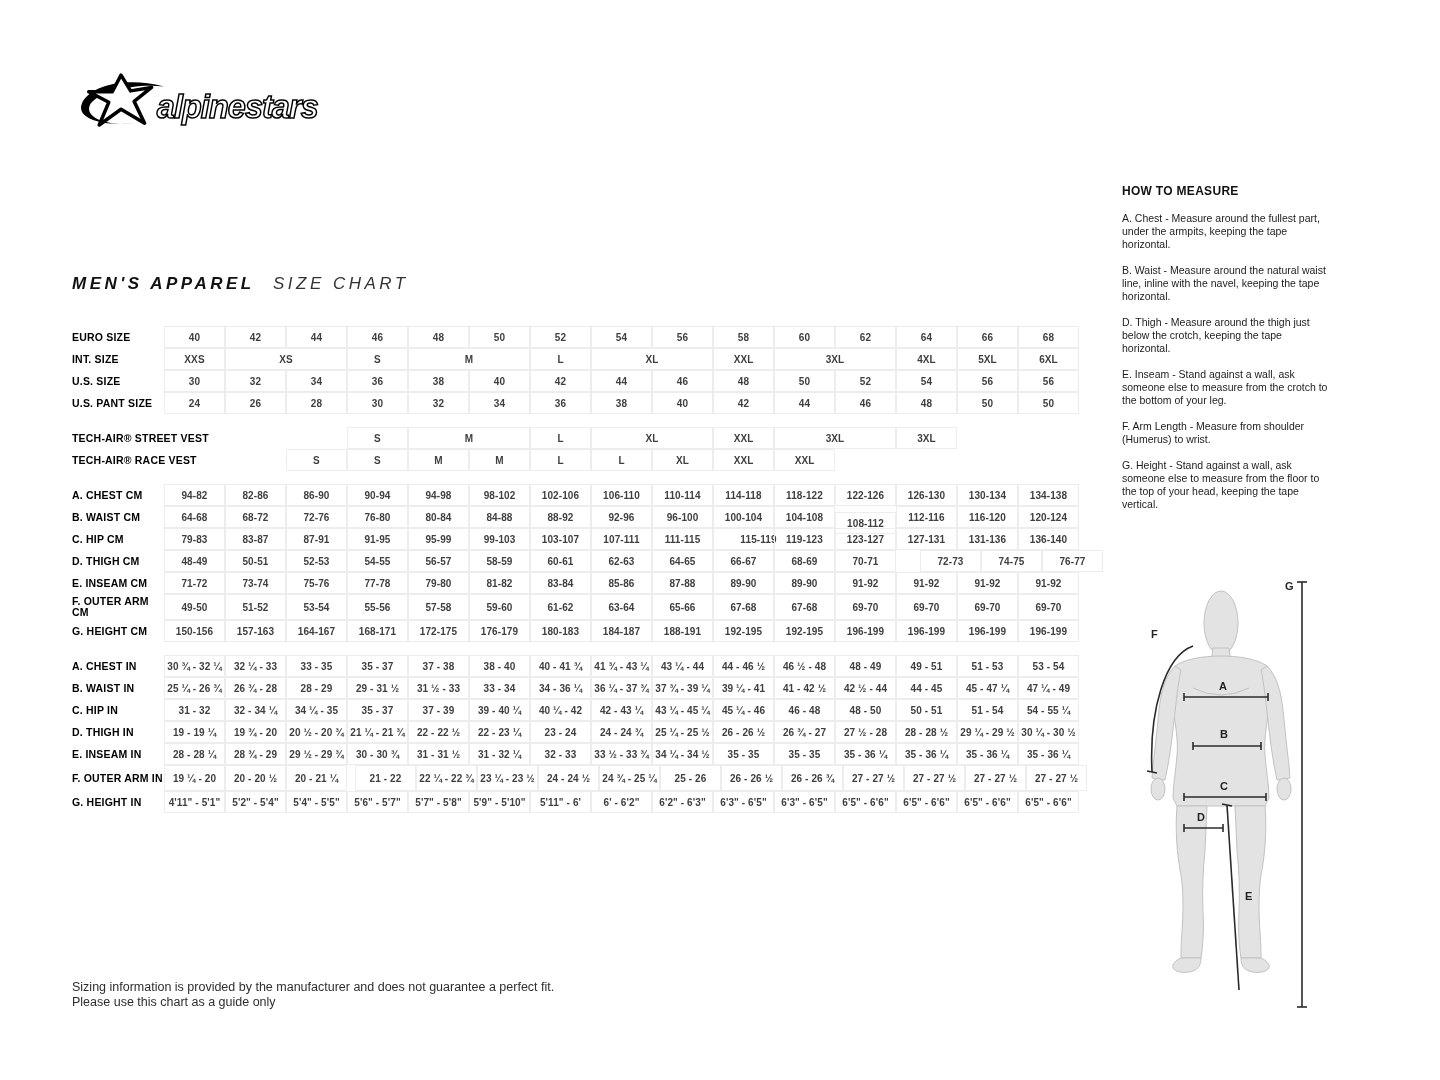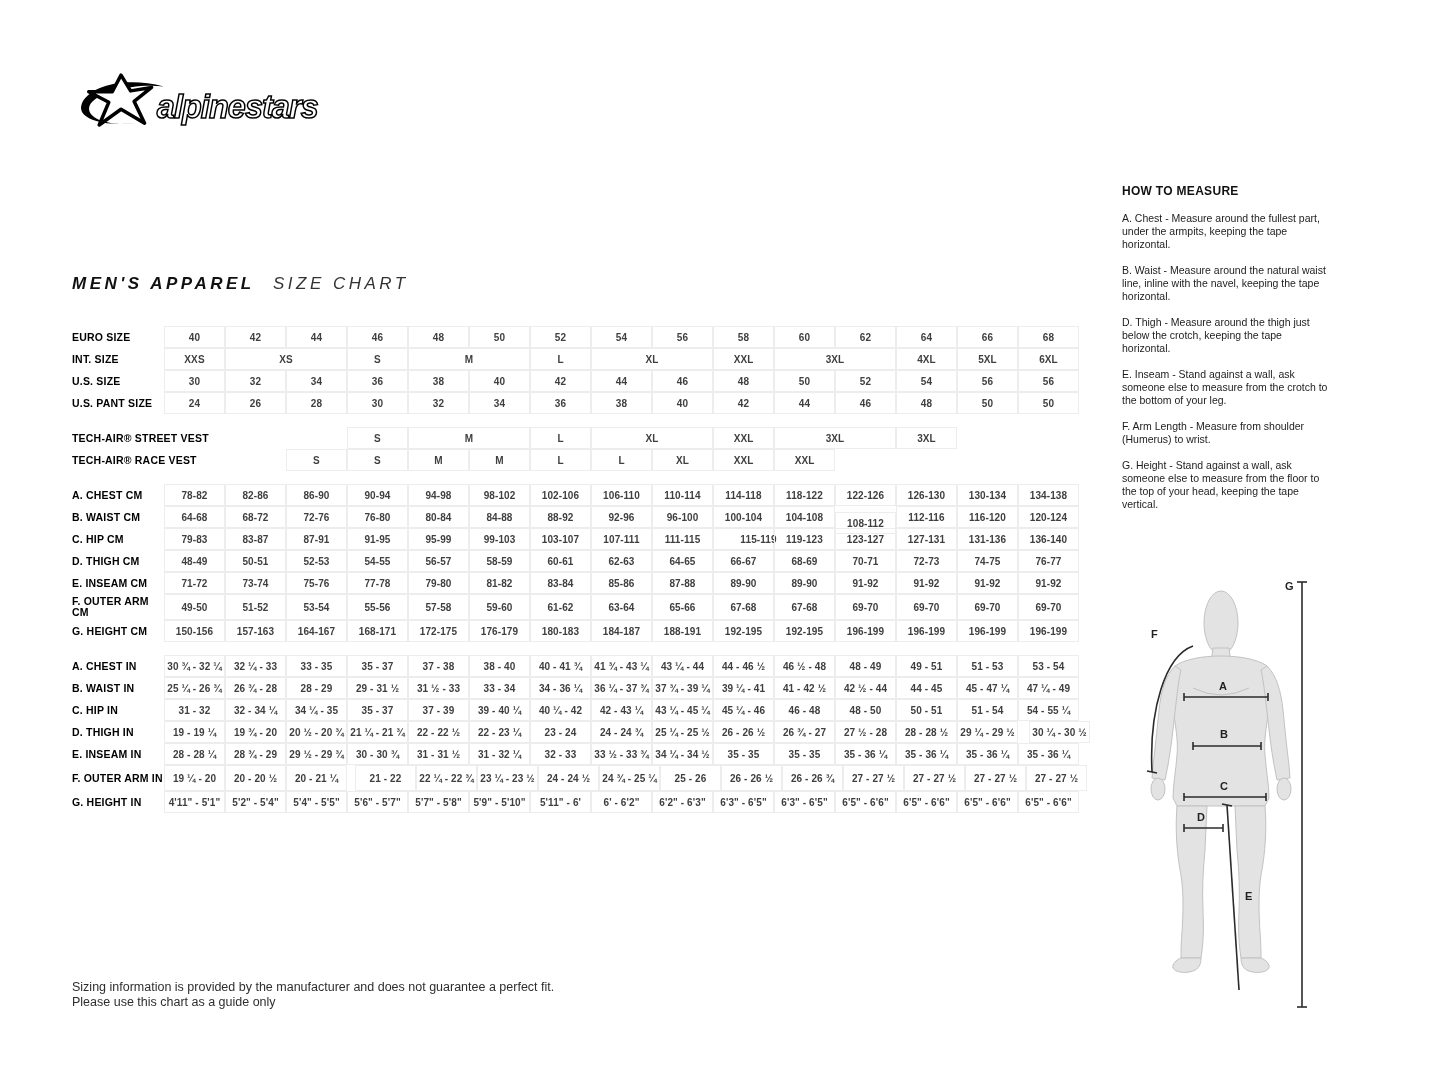--- a/index.html
+++ b/index.html
@@ -161,21 +161,21 @@
       <div class="tcell" style="width: 61px; flex: 0 0 61px;">XL</div>
       <div class="tcell" style="width: 61px; flex: 0 0 61px;">XXL</div>
       <div class="tcell" style="width: 61px; flex: 0 0 61px;">XXL</div>
       <div class="tcell empty" style="width: 61px; flex: 0 0 61px;"></div>
       <div class="tcell empty" style="width: 61px; flex: 0 0 61px;"></div>
       <div class="tcell empty" style="width: 61px; flex: 0 0 61px;"></div>
       <div class="tcell empty" style="width: 61px; flex: 0 0 61px;"></div>
     </div>
     <div class="trow gap">
       <div class="tlabel">A. CHEST CM</div>
-      <div class="tcell" style="width: 61px; flex: 0 0 61px;">78-82</div>
+      <div class="tcell" style="width: 61px; flex: 0 0 61px;">94-82</div>
       <div class="tcell" style="width: 61px; flex: 0 0 61px;">82-86</div>
       <div class="tcell" style="width: 61px; flex: 0 0 61px;">86-90</div>
       <div class="tcell" style="width: 61px; flex: 0 0 61px;">90-94</div>
       <div class="tcell" style="width: 61px; flex: 0 0 61px;">94-98</div>
       <div class="tcell" style="width: 61px; flex: 0 0 61px;">98-102</div>
       <div class="tcell" style="width: 61px; flex: 0 0 61px;">102-106</div>
       <div class="tcell" style="width: 61px; flex: 0 0 61px;">106-110</div>
       <div class="tcell" style="width: 61px; flex: 0 0 61px;">110-114</div>
       <div class="tcell" style="width: 61px; flex: 0 0 61px;">114-118</div>
       <div class="tcell" style="width: 61px; flex: 0 0 61px;">118-122</div>
@@ -227,21 +227,21 @@
       <div class="tcell" style="width: 61px; flex: 0 0 61px;">52-53</div>
       <div class="tcell" style="width: 61px; flex: 0 0 61px;">54-55</div>
       <div class="tcell" style="width: 61px; flex: 0 0 61px;">56-57</div>
       <div class="tcell" style="width: 61px; flex: 0 0 61px;">58-59</div>
       <div class="tcell" style="width: 61px; flex: 0 0 61px;">60-61</div>
       <div class="tcell" style="width: 61px; flex: 0 0 61px;">62-63</div>
       <div class="tcell" style="width: 61px; flex: 0 0 61px;">64-65</div>
       <div class="tcell" style="width: 61px; flex: 0 0 61px;">66-67</div>
       <div class="tcell" style="width: 61px; flex: 0 0 61px;">68-69</div>
       <div class="tcell" style="width: 61px; flex: 0 0 61px;">70-71</div>
-      <div class="tcell" style="width: 61px; flex: 0 0 61px;">72-73</div>
+      <div class="tcell" style="width: 61px; flex: 0 0 61px; margin-left: 24px;">72-73</div>
       <div class="tcell" style="width: 61px; flex: 0 0 61px;">74-75</div>
       <div class="tcell" style="width: 61px; flex: 0 0 61px;">76-77</div>
     </div>
     <div class="trow">
       <div class="tlabel">E. INSEAM CM</div>
       <div class="tcell" style="width: 61px; flex: 0 0 61px;">71-72</div>
       <div class="tcell" style="width: 61px; flex: 0 0 61px;">73-74</div>
       <div class="tcell" style="width: 61px; flex: 0 0 61px;">75-76</div>
       <div class="tcell" style="width: 61px; flex: 0 0 61px;">77-78</div>
       <div class="tcell" style="width: 61px; flex: 0 0 61px;">79-80</div>
@@ -355,21 +355,21 @@
       <div class="tcell" style="width: 61px; flex: 0 0 61px;">22 - 22 ½</div>
       <div class="tcell" style="width: 61px; flex: 0 0 61px;">22 - 23 ¼</div>
       <div class="tcell" style="width: 61px; flex: 0 0 61px;">23 - 24</div>
       <div class="tcell" style="width: 61px; flex: 0 0 61px;">24 - 24 ¾</div>
       <div class="tcell" style="width: 61px; flex: 0 0 61px;">25 ¼ - 25 ½</div>
       <div class="tcell" style="width: 61px; flex: 0 0 61px;">26 - 26 ½</div>
       <div class="tcell" style="width: 61px; flex: 0 0 61px;">26 ¾ - 27</div>
       <div class="tcell" style="width: 61px; flex: 0 0 61px;">27 ½ - 28</div>
       <div class="tcell" style="width: 61px; flex: 0 0 61px;">28 - 28 ½</div>
       <div class="tcell" style="width: 61px; flex: 0 0 61px;">29 ¼ - 29 ½</div>
-      <div class="tcell" style="width: 61px; flex: 0 0 61px; margin-left: 11px;">30 ¼ - 30 ½</div>
+      <div class="tcell" style="width: 61px; flex: 0 0 61px;">30 ¼ - 30 ½</div>
     </div>
     <div class="trow">
       <div class="tlabel">E. INSEAM IN</div>
       <div class="tcell" style="width: 61px; flex: 0 0 61px;">28 - 28 ¼</div>
       <div class="tcell" style="width: 61px; flex: 0 0 61px;">28 ¾ - 29</div>
       <div class="tcell" style="width: 61px; flex: 0 0 61px;">29 ½ - 29 ¾</div>
       <div class="tcell" style="width: 61px; flex: 0 0 61px;">30 - 30 ¾</div>
       <div class="tcell" style="width: 61px; flex: 0 0 61px;">31 - 31 ½</div>
       <div class="tcell" style="width: 61px; flex: 0 0 61px;">31 - 32 ¼</div>
       <div class="tcell" style="width: 61px; flex: 0 0 61px;">32 - 33</div>

